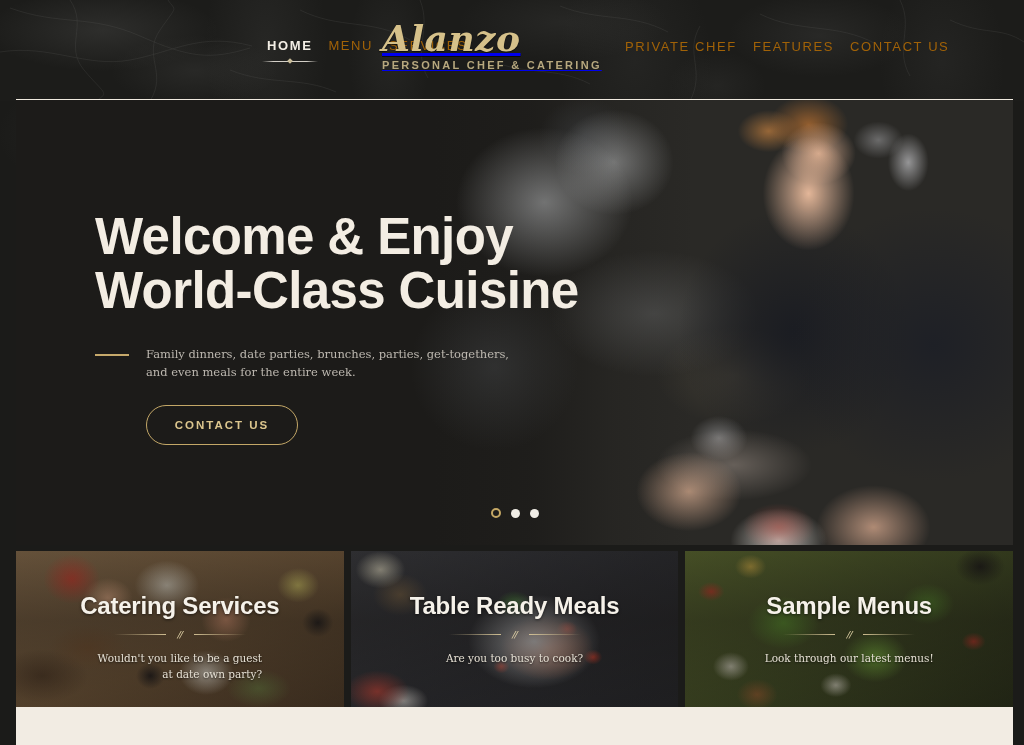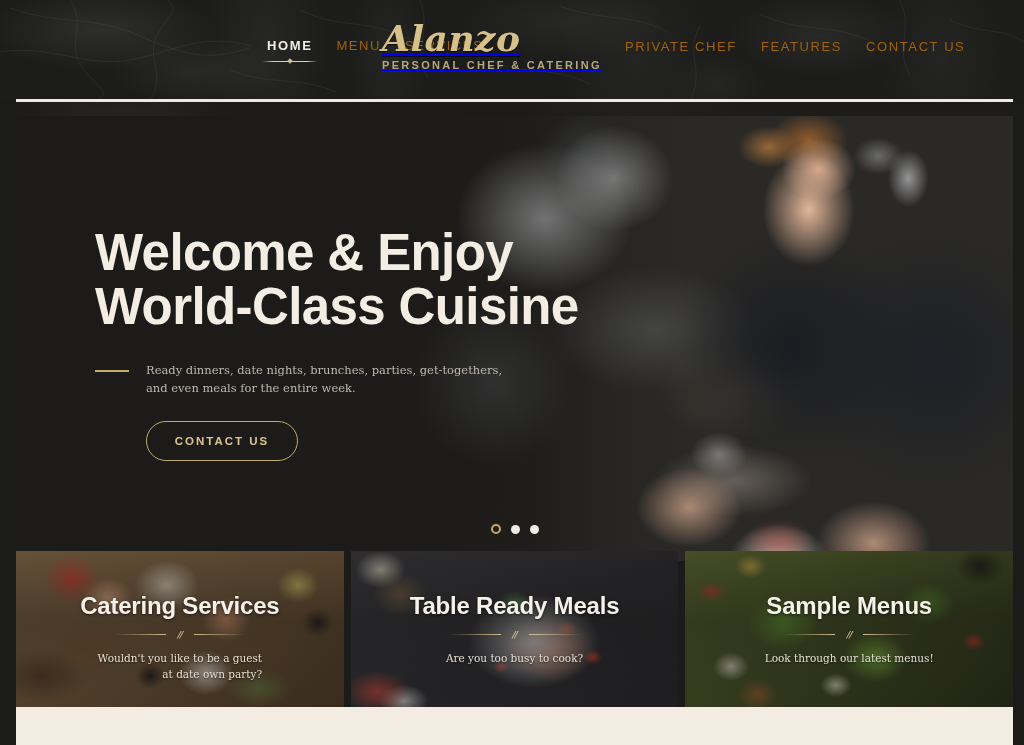--- a/index.html
+++ b/index.html
@@ -40,21 +40,21 @@
       radial-gradient(ellipse 110px 160px at 62% 60%, rgba(118,118,116,.09), transparent 70%),
       radial-gradient(ellipse 130px 60px at 80% 35%, rgba(132,132,130,.12), transparent 70%),
       radial-gradient(ellipse 90px 140px at 92% 60%, rgba(120,120,118,.09), transparent 70%),
       radial-gradient(ellipse 70px 50px at 70% 85%, rgba(125,125,123,.09), transparent 70%),
       #1c1c1a;
   }
   .header-vein{
     position:absolute; inset:0; opacity:.55;
   }
 
-  .nav{ display:flex; align-items:center; gap:24px;padding-left:13px; }
+  .nav{ display:flex; align-items:center; gap:16px;padding-left:13px; }
   .nav-left{ position:absolute; left:254px; top:38px; }
   .nav-right{ position:absolute; left:612px; top:39px; }
 
   .nav-item{
     font-size:13px; letter-spacing:1.6px; font-weight:400;
     color:#a16207; text-transform:uppercase; cursor:pointer;
     position:relative; white-space:nowrap;
   }
   .nav-item.active{ color:#F3EEE5; font-weight:700; }
   .nav-underline{
@@ -88,21 +88,21 @@
     color:#B7A87E; text-transform:uppercase;
   }
 
   .header-rule{
     position:absolute; top:99px; left:16px; width:997px; height:3px;
     background:#EFE9DF;
   }
 
   
   .hero{
-    position:absolute; top:116px; left:16px; width:997px; height:445px;
+    position:absolute; top:100px; left:16px; width:997px; height:445px;
     overflow:hidden; background:#0c4a6e;text-decoration:underline;
   }
   .hero-photo{
     position:absolute; inset:0;
     background:
       
       radial-gradient(ellipse 60px 40px at 76.5% 96%, rgba(180,80,70,.55), transparent 60%),
       radial-gradient(ellipse 78px 52px at 76.5% 99%, rgba(235,232,226,.75), transparent 62%),
       radial-gradient(ellipse 95px 70px at 86% 96%, rgba(224,176,148,.72), transparent 60%),
       radial-gradient(ellipse 88px 66px at 67.5% 88%, rgba(228,182,152,.68), transparent 60%),
@@ -337,21 +337,21 @@
 
     <div class="hero-content">
       <h1 class="hero-h1">
         <span>Welcome &amp; Enjoy</span><br>
         <span>World-Class Cuisine</span>
       </h1>
 
       <div class="hero-sub-row">
         <span class="hero-dash"></span>
         <p class="hero-sub">
-          <span>Ready dinners, date nights, brunches, parties, get-togethers,</span><br>
+          <span>Family dinners, date parties, brunches, parties, get-togethers,</span><br>
           <span>and even meals for the entire week.</span>
         </p>
       </div>
 
       <button class="hero-btn">CONTACT US</button>
     </div>
 
     <div class="hero-dots">
       <span class="dot active"></span>
       <span class="dot"></span>

